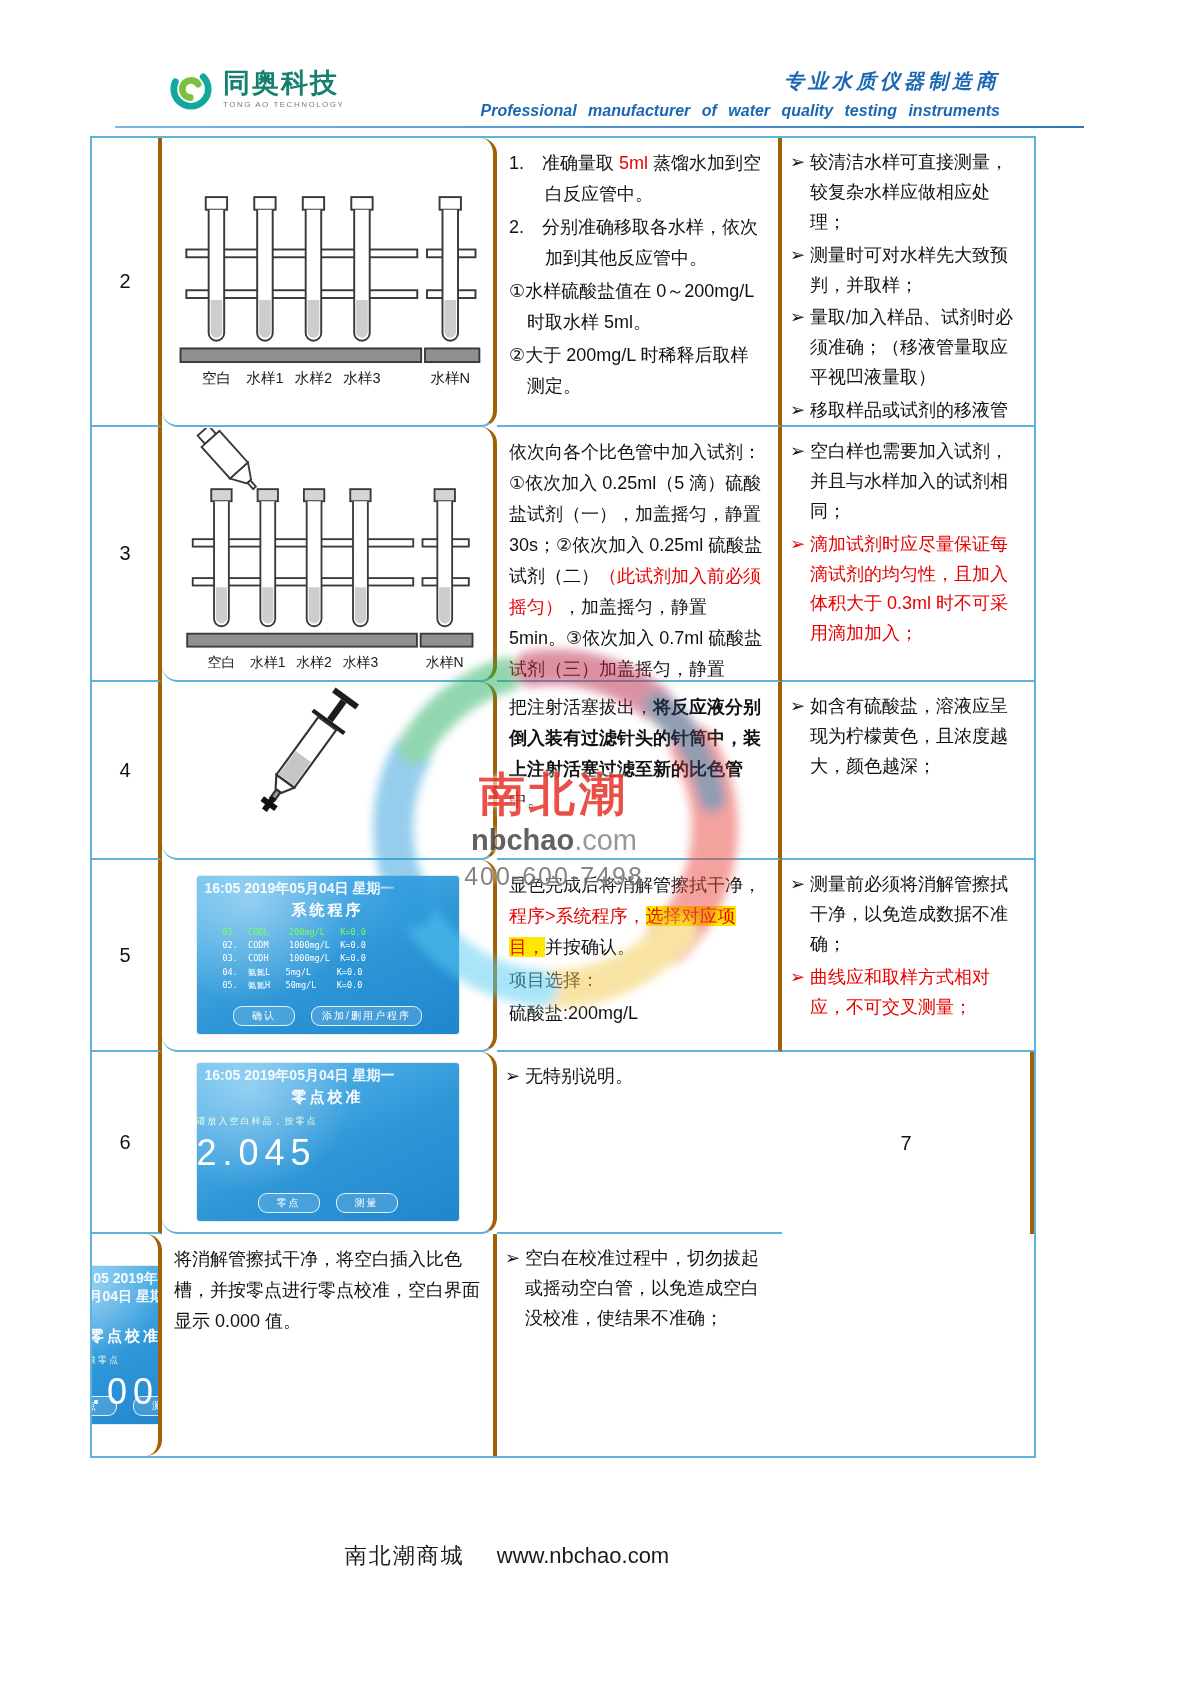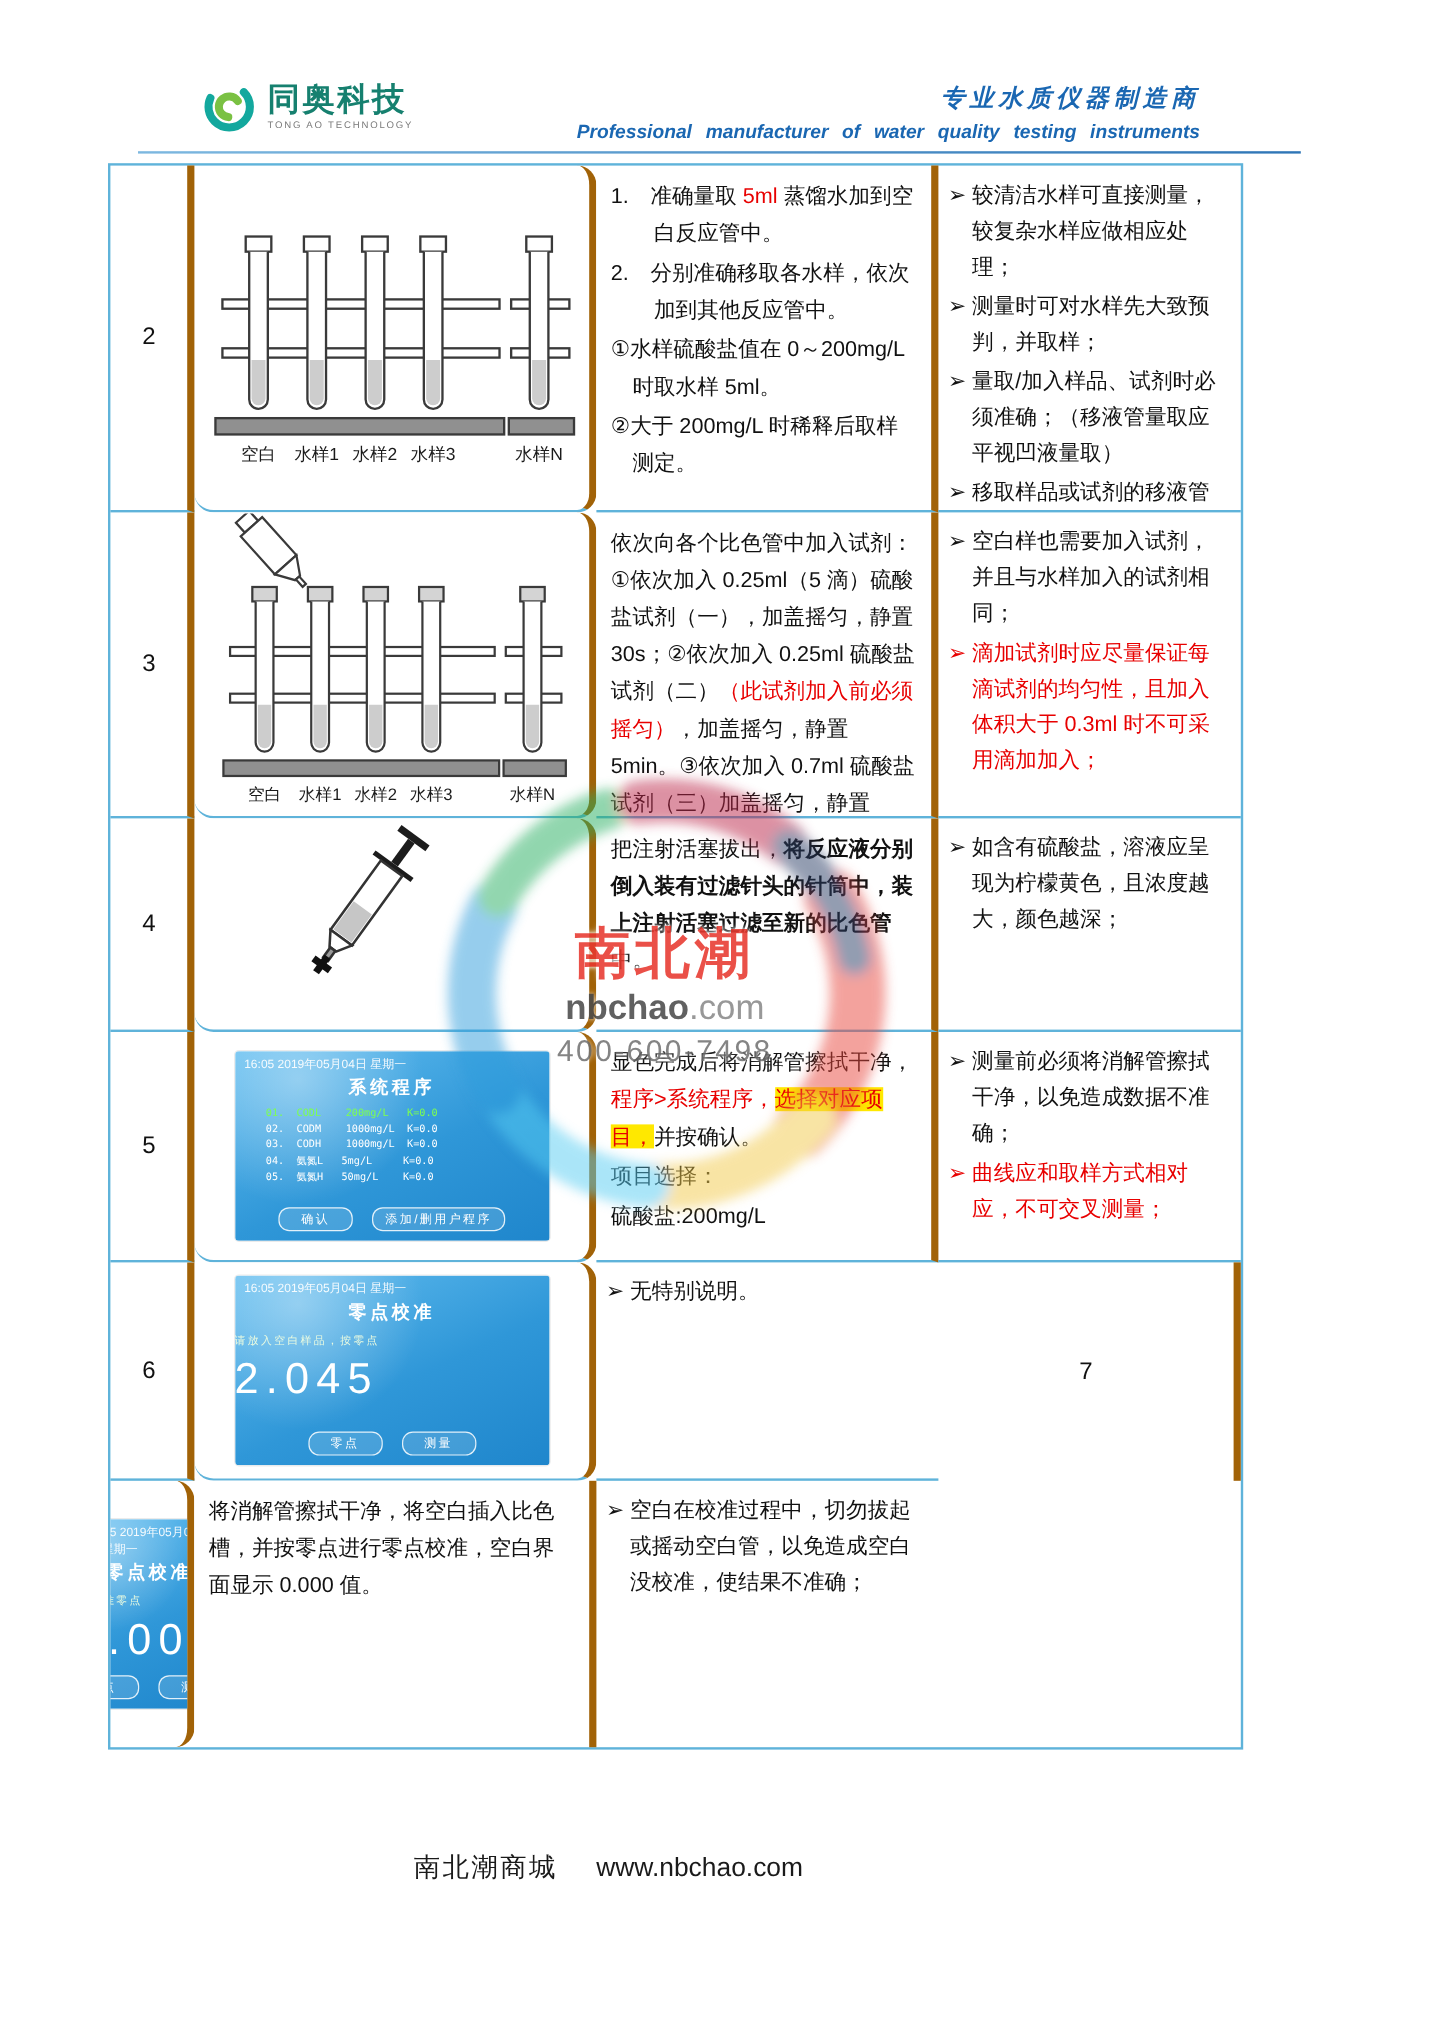--- a/index.html
+++ b/index.html
@@ -16,21 +16,21 @@
   .tag-cn { font-size:20px; font-weight:bold; font-style:italic; color:#1a67b2; letter-spacing:4px; }
   .tag-en { font-size:16px; font-weight:bold; font-style:italic; color:#1a67b2; margin-top:7px; word-spacing:7px; }
   .header-rule { position:absolute; top:126px; left:115px; width:970px; height:2px;
                  background:linear-gradient(90deg,#7db8e0,#2e75b6); }
 
   
   .proc-table { position:absolute; left:90px; top:136px; display:grid;
                 grid-template-columns:70px 335px 285px 252px;
                 grid-template-rows:289px 255px 178px 192px 182px 222px;
                 border:2px solid #5fb3da; background:#fff; }
-  .cell { border-right:6px solid #a16207; border-bottom:2px solid #5fb3da;
+  .cell { border-right:4px solid #a16207; border-bottom:2px solid #5fb3da;
           box-sizing:border-box; position:relative; overflow:hidden; }
   .cell.last-col { border-right:none; }
   .cell.last-row { border-bottom:none; }
   .num  { display:flex; align-items:center; justify-content:center; font-size:20px; }
   .img  { display:flex; align-items:center; justify-content:center;border-radius:16px; }
   .instr{ padding:10px 12px; font-size:18px; line-height:1.72; }
   .notes{ padding:10px 10px 10px 8px; font-size:18px; line-height:1.66; }
 
   .para { margin:0 0 2px 0; }
   .hang-num  { padding-left:36px; text-indent:-36px; }
@@ -40,21 +40,21 @@
   .seg-red  { color:#e80000; }
   .seg-bold { font-weight:bold; }
   .seg-hl   { color:#e80000; background:#ffe800; }
   .seg-green{ color:#7dff50; }
 
   
   .screen { width:262px; height:158px; border-radius:3px; color:#fff; position:relative;
             background:radial-gradient(circle at 20% 15%, rgba(255,255,255,.38), rgba(255,255,255,0) 42%),
                        linear-gradient(155deg,#63bef0 0%, #2f97d8 55%, #1f86cc 100%);
             box-shadow:0 0 0 1px rgba(0,0,0,.08); }
-  .scr-status { font-size:10px; padding:4px 16px 0 8px; opacity:.92; text-align:left; }
+  .scr-status { font-size:14px; padding:4px 16px 0 8px; opacity:.92; text-align:left;font-weight:bold; }
   .scr-title  { text-align:center; font-size:15px; font-weight:bold; letter-spacing:3px; margin-top:3px; }
   .scr-menu   { font-family:"DejaVu Sans Mono",monospace; font-size:8.5px; white-space:pre;
                 padding:6px 0 0 26px; line-height:1.55; }
   .scr-sub    { text-align:left; font-size:9px; margin-top:8px; color:#eafbe0; letter-spacing:2px; }
   .scr-value  { text-align:left; font-size:36px; letter-spacing:6px; margin-top:4px; font-weight:500; }
   .scr-btns   { position:absolute; bottom:8px; width:100%; display:flex; justify-content:center; gap:16px; }
   .scr-btn    { min-width:62px; padding:2px 10px; border:1px solid rgba(255,255,255,.85); border-radius:9px;
                 background:rgba(255,255,255,.14); font-size:10px; text-align:center; letter-spacing:2px; box-sizing:border-box; }
 
   

